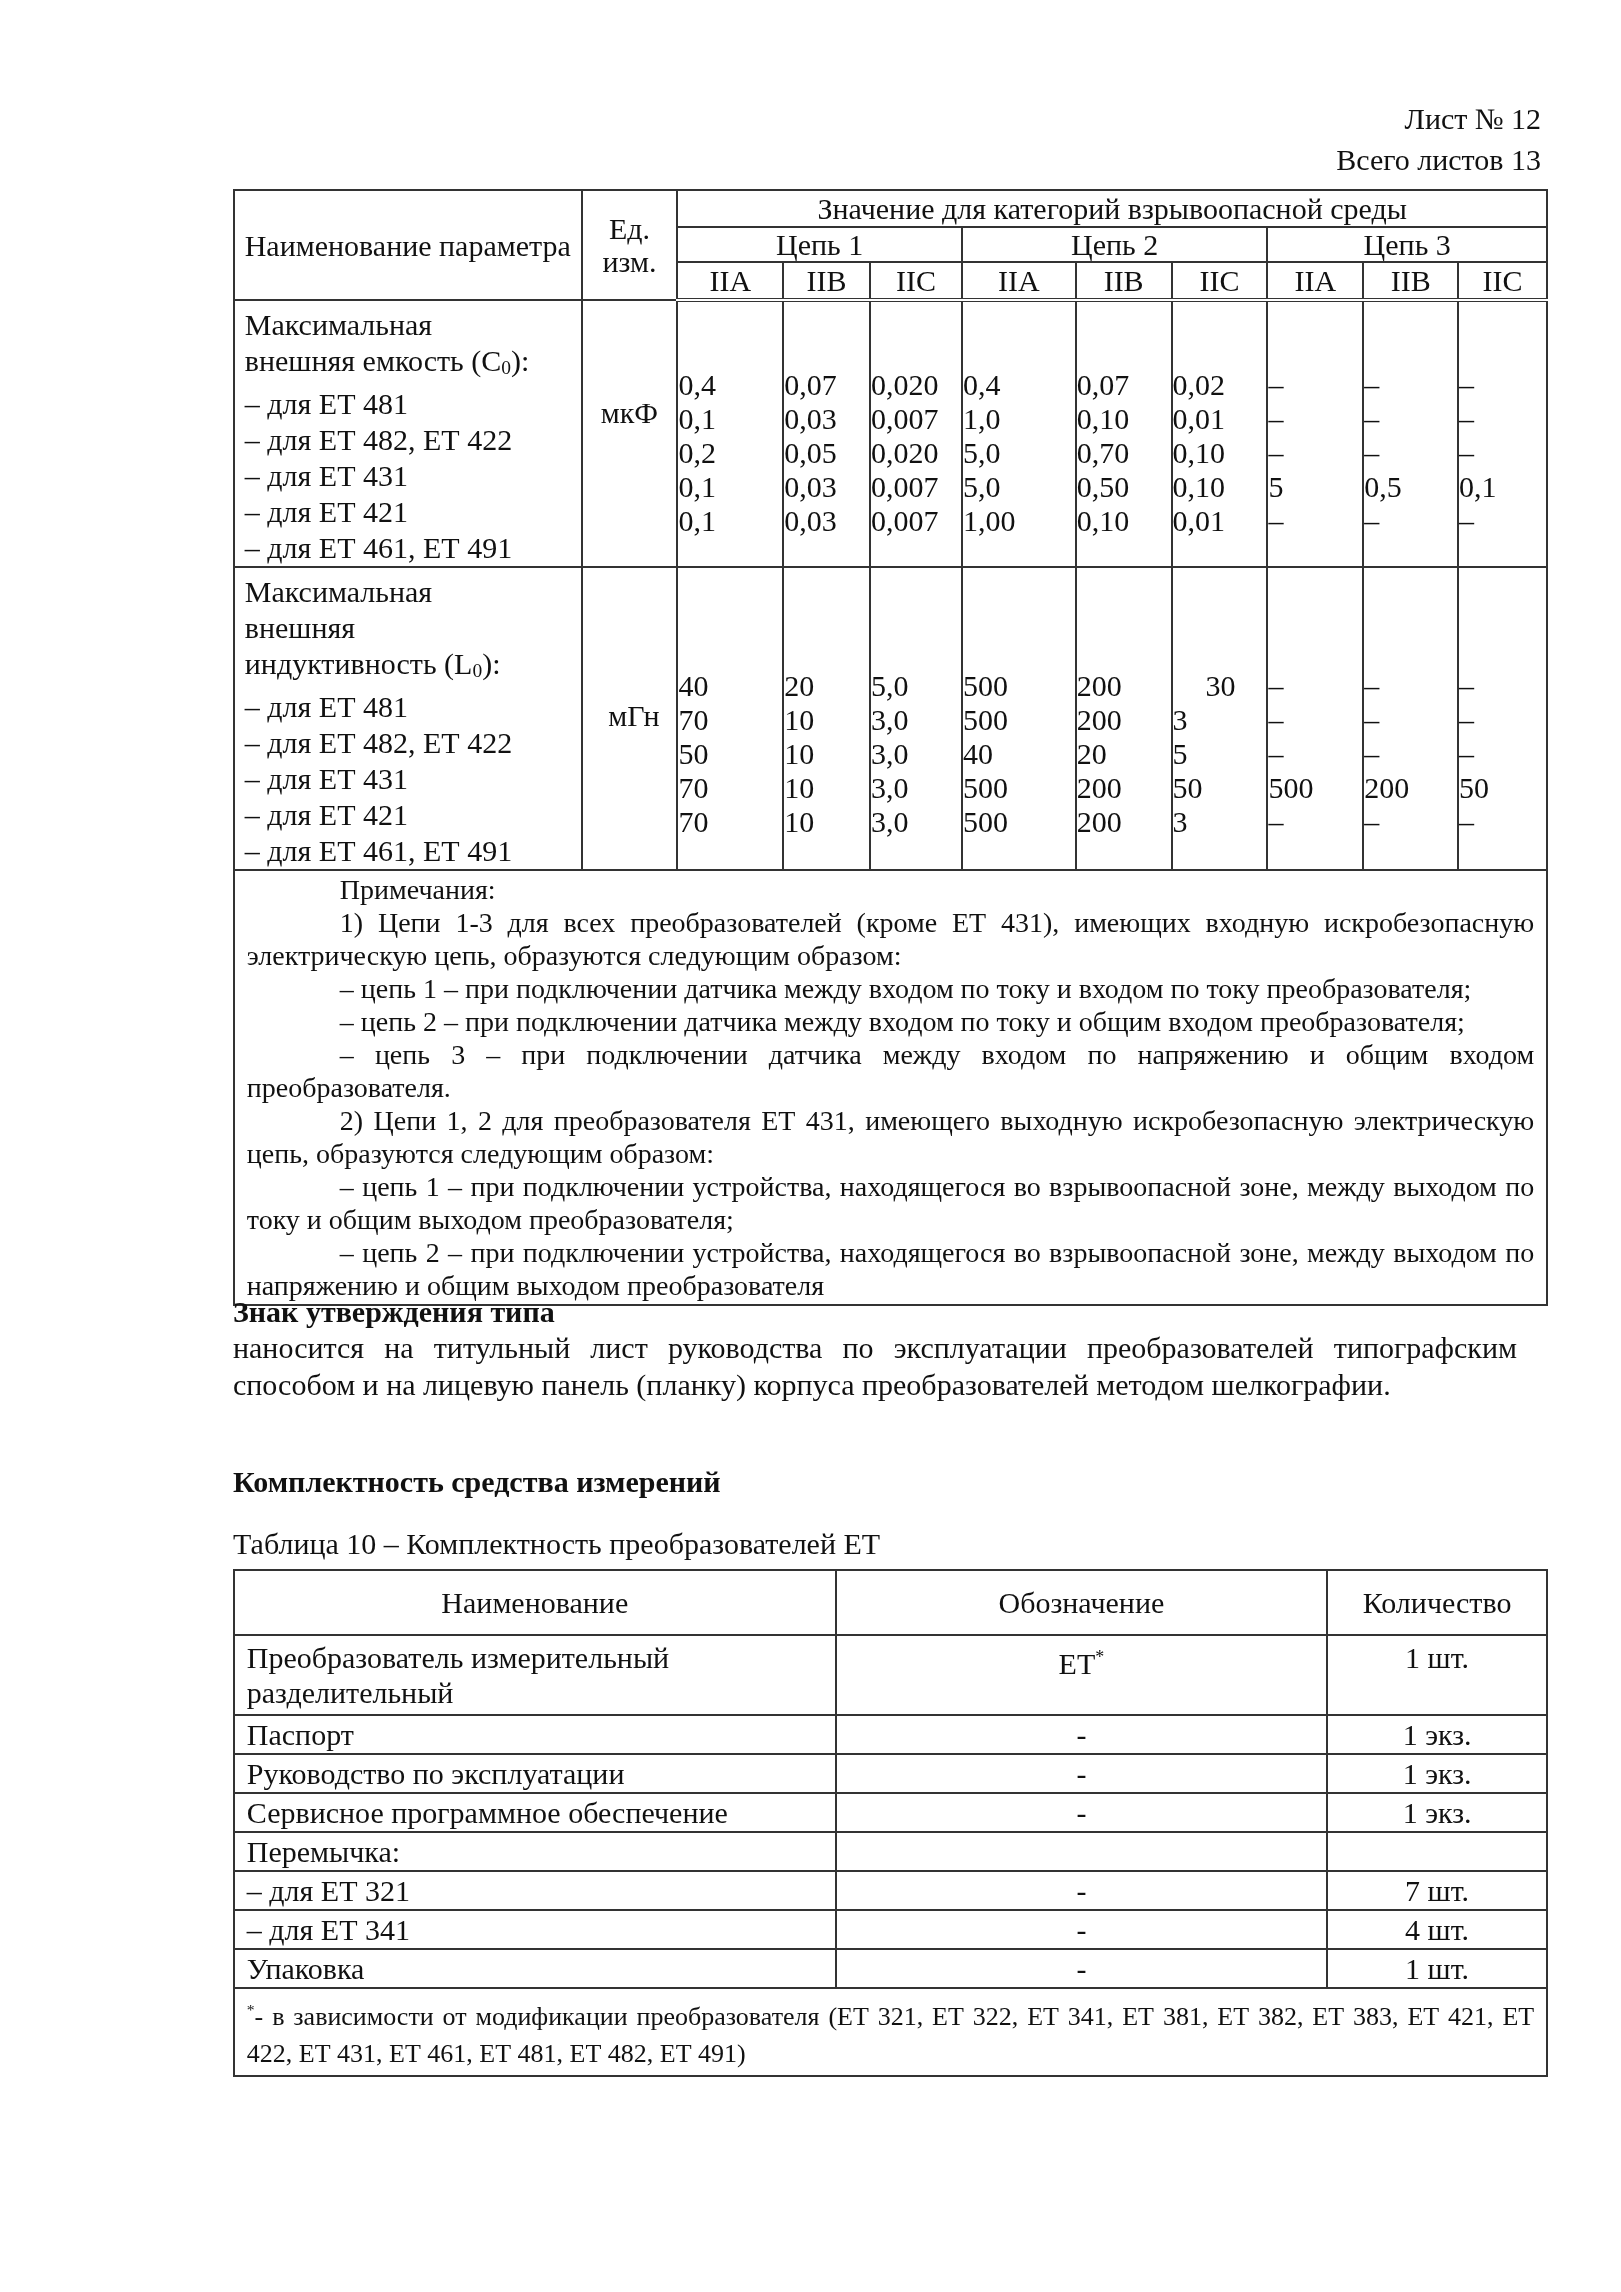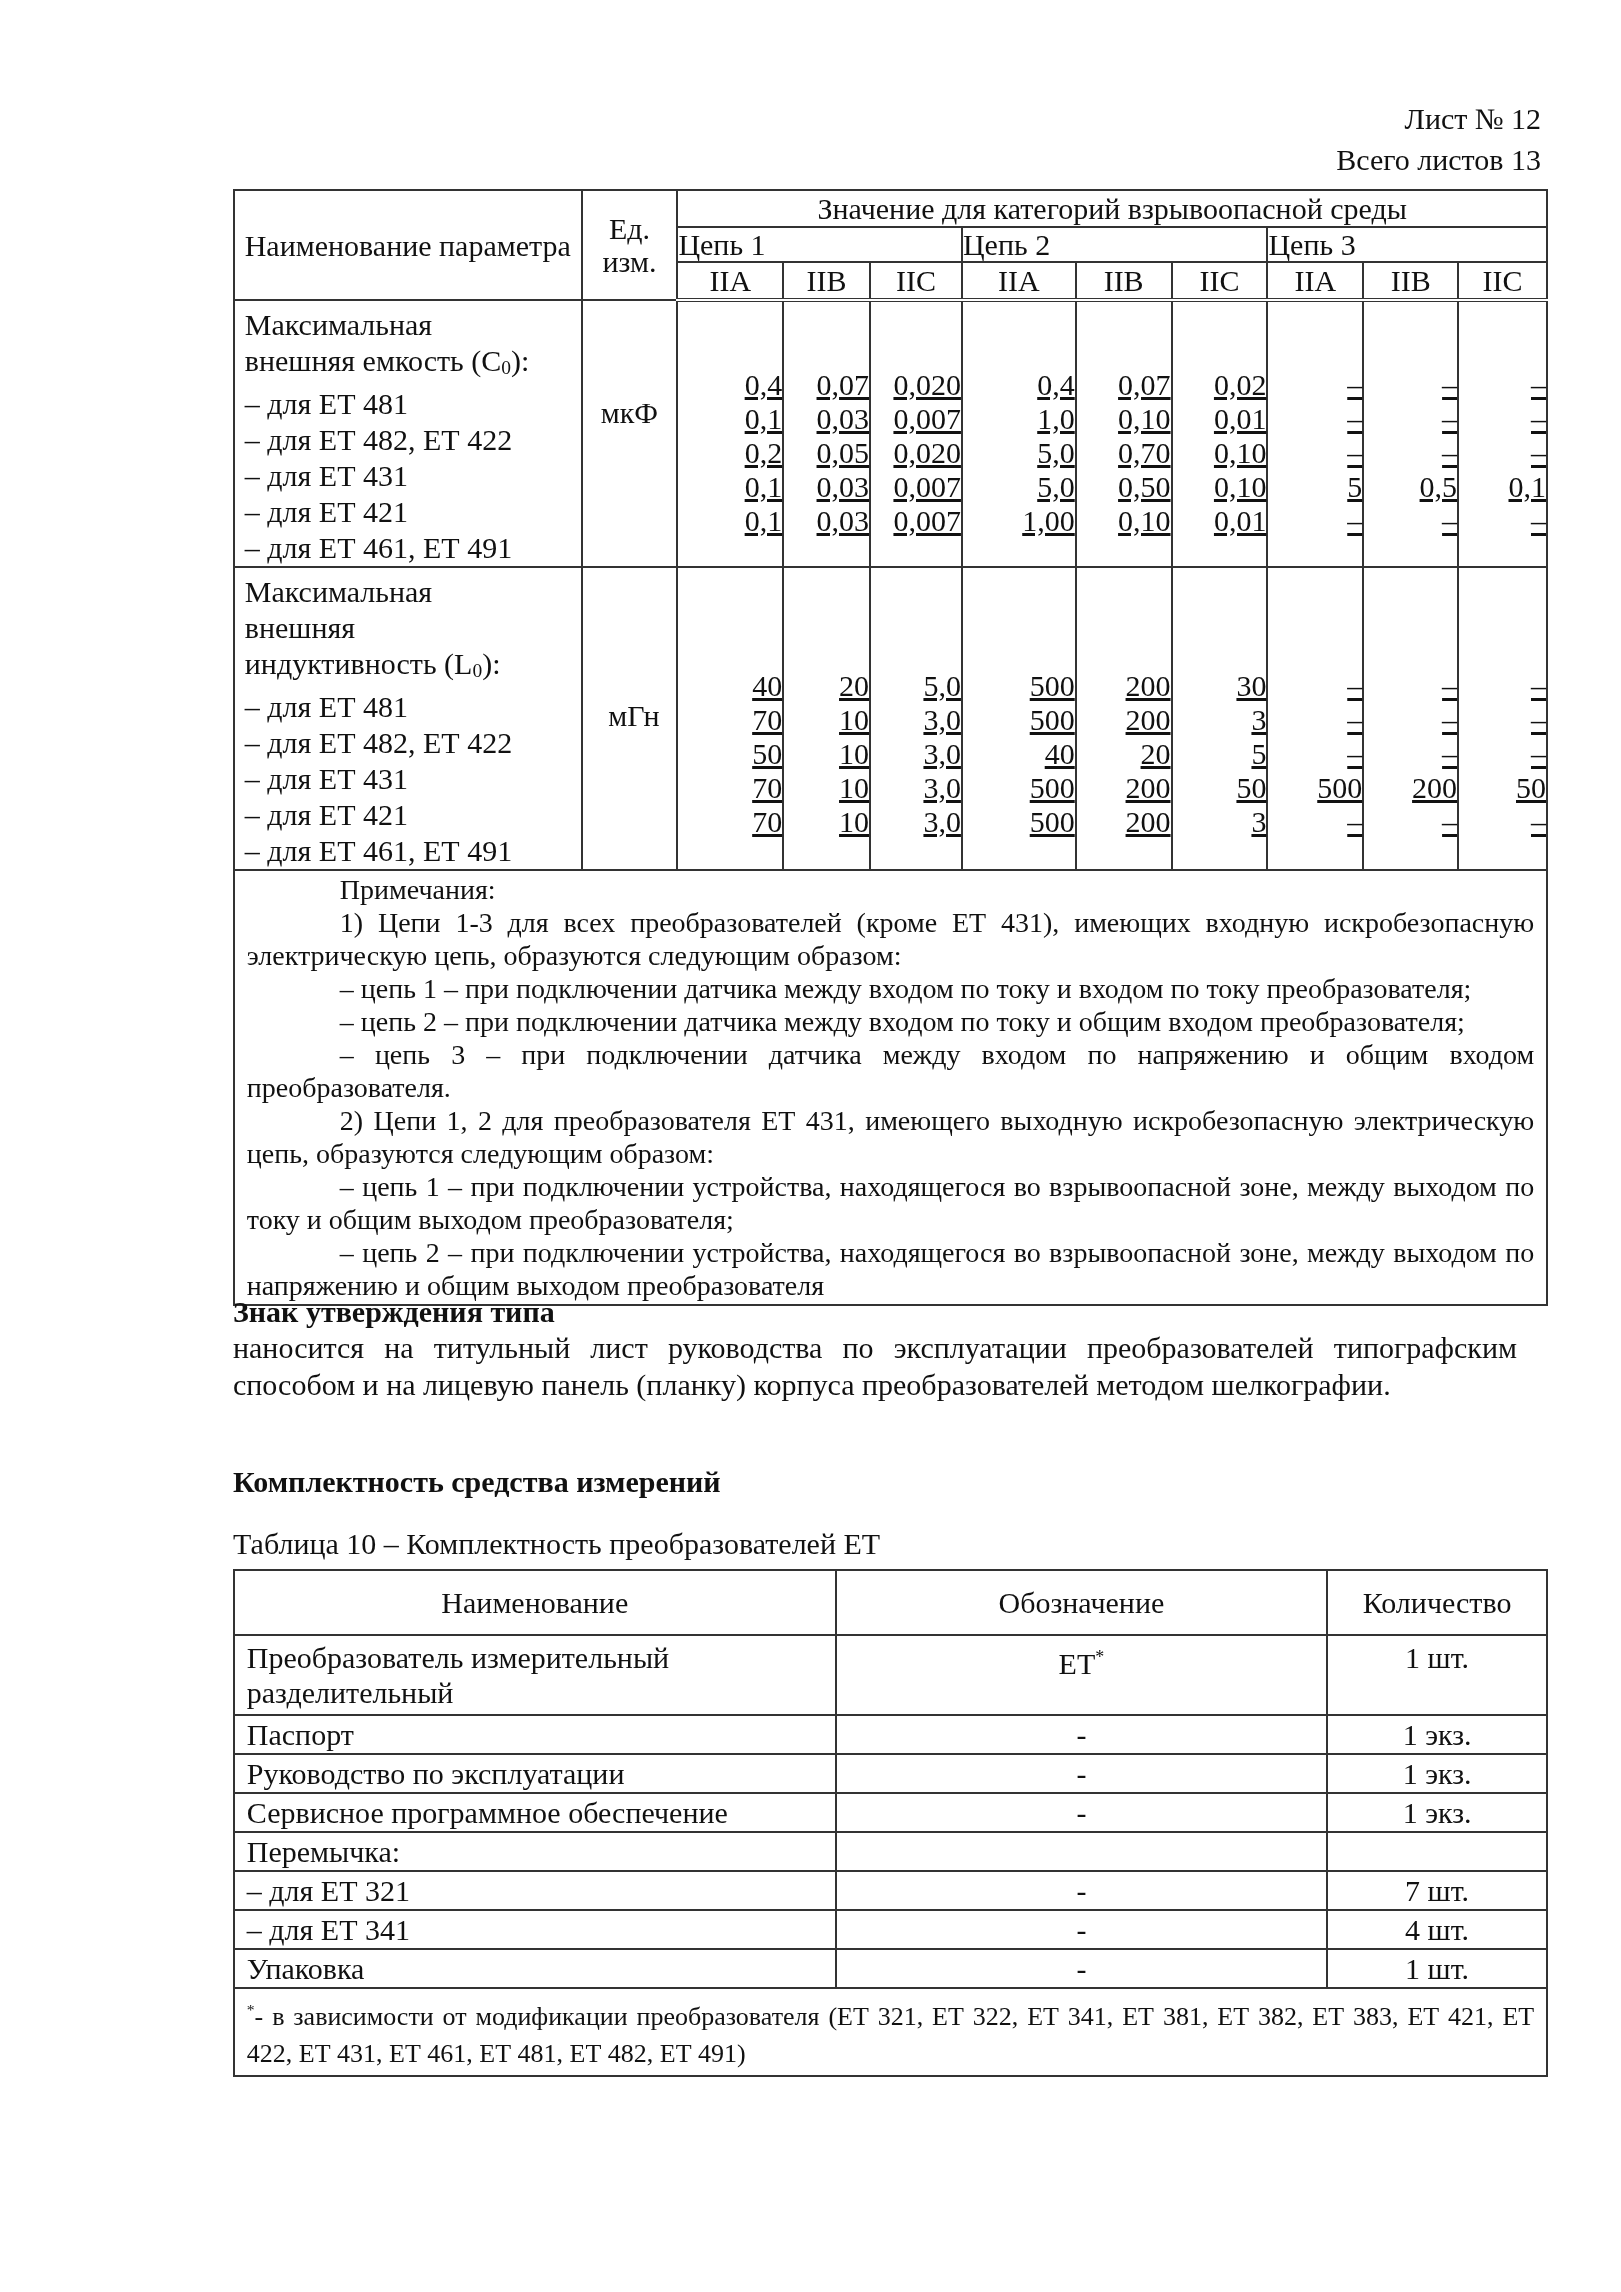--- a/index.html
+++ b/index.html
@@ -10,27 +10,27 @@
   .page-header {
     position: absolute; right: 80px; top: 98px; text-align: right;
     font-size: 30px; line-height: 41px;
   }
   table { border-collapse: collapse; position: absolute; }
   td, th { border: 2px solid #333; padding: 0; font-weight: normal; vertical-align: top; }
 
   
   #t1 { left: 233px; top: 189px; width: 1315px; font-size: 30px; }
   #t1 .h1 td { height: 35px; text-align: center; vertical-align: middle; line-height: 33px; }
-  #t1 .h2 td { height: 33px; vertical-align: middle; line-height: 31px; }
+  #t1 .h2 td { height: 33px; text-align: center; vertical-align: middle; line-height: 31px; }
   #t1 .h3 td { height: 35px; text-align: center; vertical-align: middle; line-height: 31px; }
   #t1 .hdr-name, #t1 .hdr-unit { vertical-align: middle; text-align: center; line-height: 35px; }
   #t1 tr.h3 td { border-bottom: 4.9px double #333; }
   #t1 .pname { padding: 5.9px 9.8px 0 9.8px; line-height: 36px; }
   #t1 .unit { text-align: center; }
-  #t1 .val { text-align: right; line-height: 35px; text-decoration: underline; }
+  #t1 .val { text-align: left; line-height: 35px; }
   #t1 .notes { padding: 2px 11.8px 2px 11.8px; font-size: 28px; line-height: 33px; text-align: justify; }
   #t1 .notes p { margin: 0; }
   #t1 .notes .ind1 { text-indent: 93px; }
   #t1 .notes .ind2 { text-indent: 93px; }
   sub { font-size: 0.65em; vertical-align: -0.15em; }
   sup { font-size: 0.6em; }
 
   .section-title { position: absolute; left: 233px; font-weight: bold; font-size: 30px; }
   .body-text { position: absolute; left: 233px; width: 1284px; font-size: 30px; line-height: 37px; text-align: justify; }
   .caption { position: absolute; left: 233px; font-size: 30px; }

